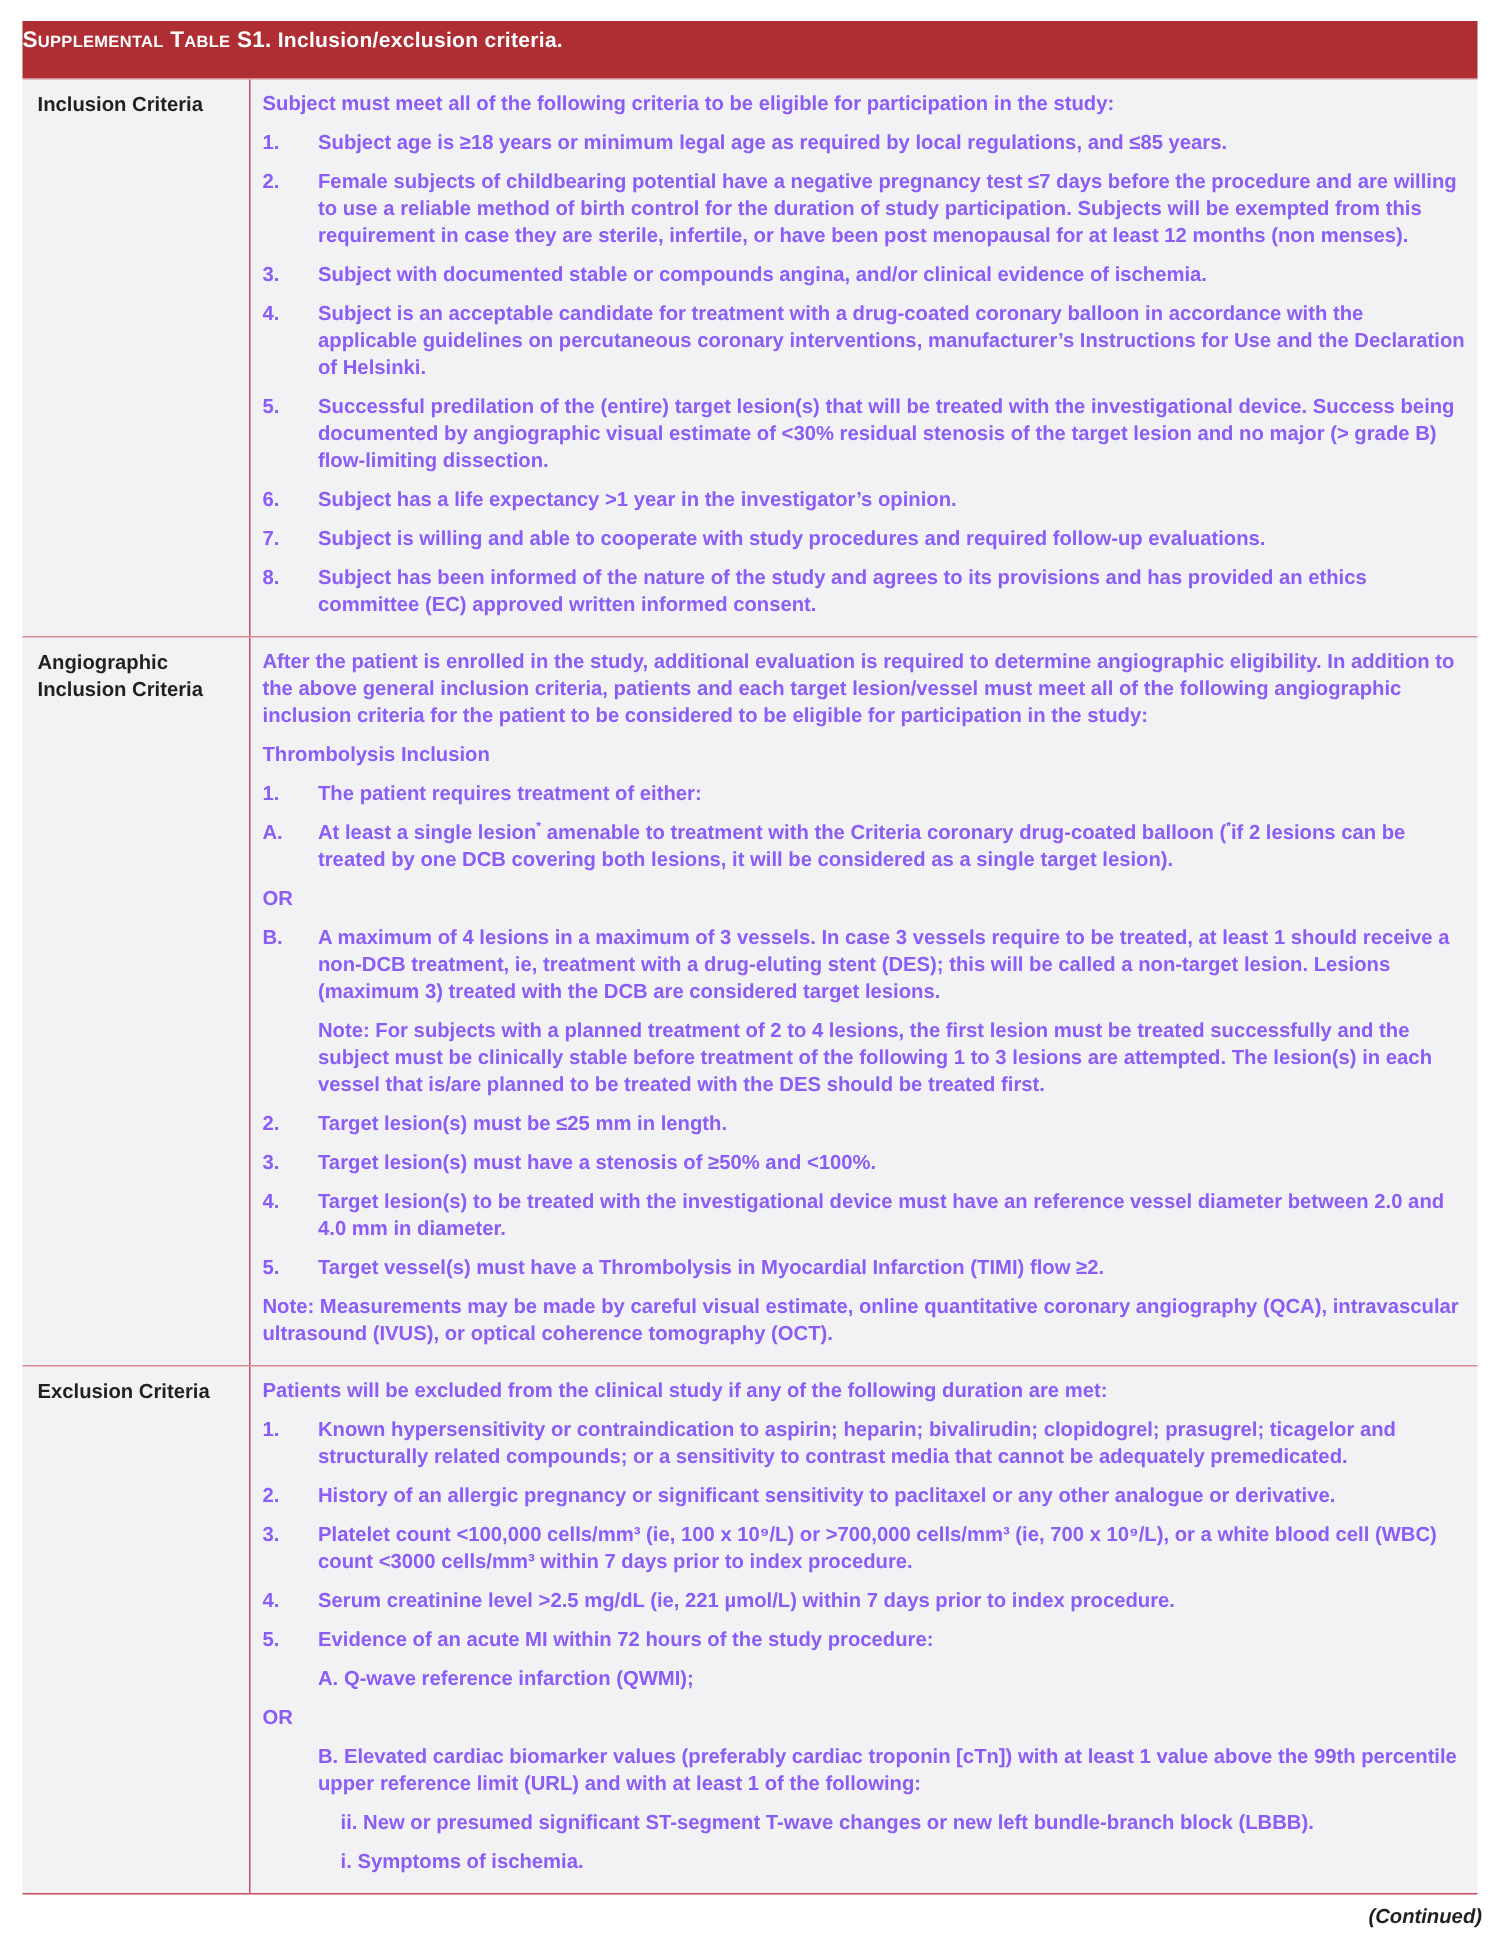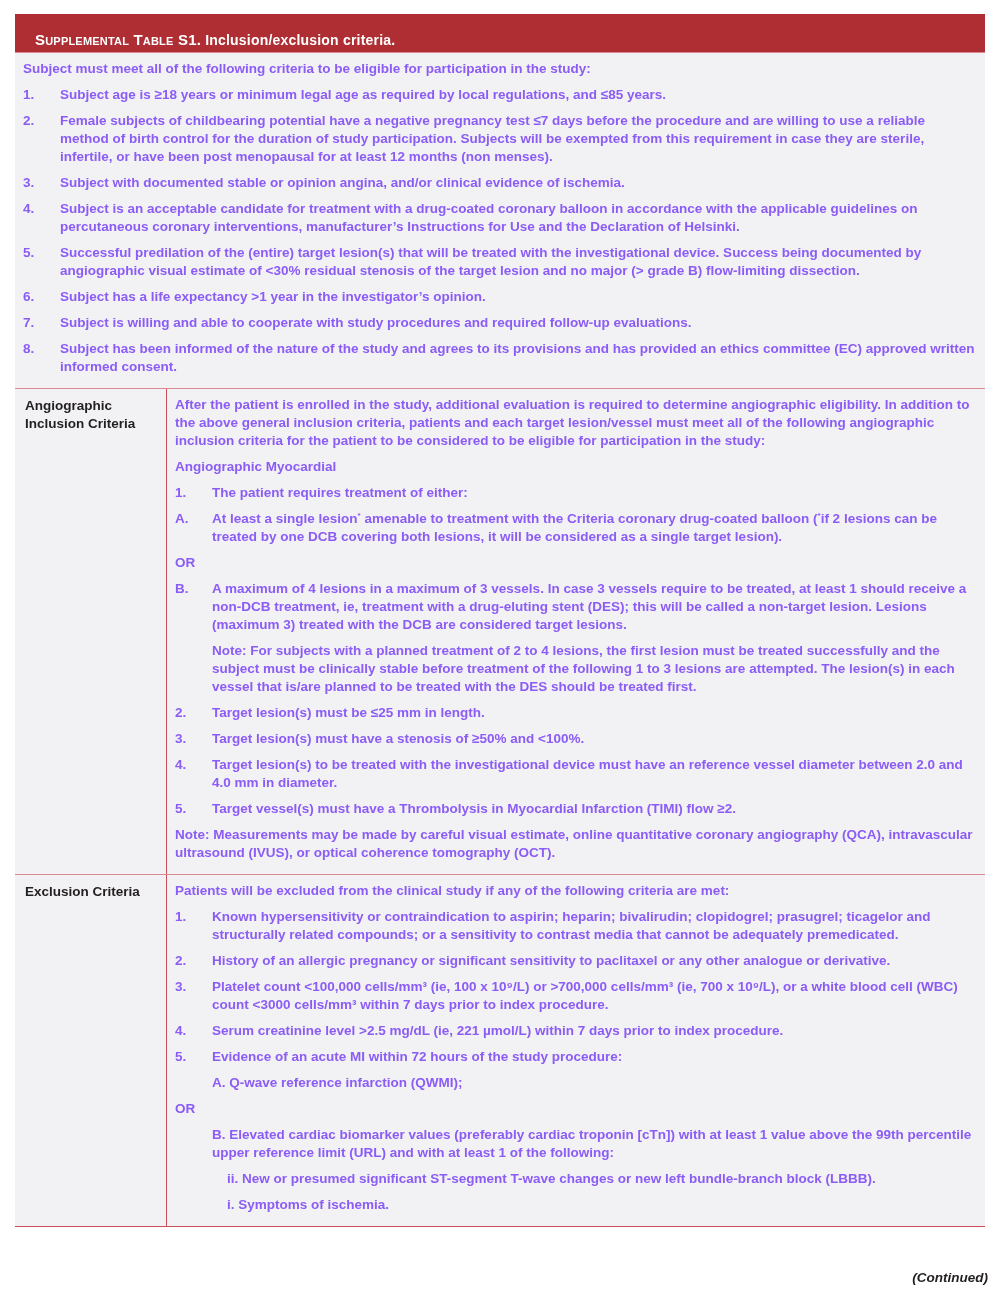--- a/index.html
+++ b/index.html
@@ -8,22 +8,22 @@
     font-family: "Liberation Sans", sans-serif;
     color: #231f20;
   }
   .table {
     position: absolute; left: 15px; top: 14px; width: 970px;
     background: #f2f2f4;
     border-bottom: 1.5px solid #c8505a;
   }
   .caption {
     background: #ae2e34; color: #ffffff;
-    height: 38px; line-height: 52px;
-    padding-left: 20px;
+    height: 38px; line-height: 24px;
+    padding-left: 0;
     font-weight: bold; font-size: 14px;
     letter-spacing: 0.2px;
   }
   .caption .sc { font-variant: small-caps; font-size: 15px; }
   .row { display: flex; border-top: 1.5px solid #d88a90; }
   .row:first-of-type { border-top: none; }
   .label-cell {
     width: 152px; flex: 0 0 152px;
     border-right: 1.5px solid #c8505a;
     padding: 8px 0 0 10px; box-sizing: border-box;
@@ -50,33 +50,34 @@
 </head>
 <body>
 
 <div class="table">
   <div class="caption">
     <span class="sc">Supplemental Table S1.</span>
     <span>Inclusion/exclusion criteria.</span>
   </div>
 
   <div class="row">
+    <div class="label-cell">Inclusion Criteria</div>
     <div class="content-cell">
       <div class="p">Subject must meet all of the following criteria to be eligible for participation in the study:</div>
       <div class="item">
           <span class="num">1.</span>
           <span class="txt">Subject age is ≥18 years or minimum legal age as required by local regulations, and ≤85 years.</span>
         </div>
       <div class="item">
           <span class="num">2.</span>
           <span class="txt">Female subjects of childbearing potential have a negative pregnancy test ≤7 days before the procedure and are willing to use a reliable method of birth control for the duration of study participation. Subjects will be exempted from this requirement in case they are sterile, infertile, or have been post menopausal for at least 12 months (non menses).</span>
         </div>
       <div class="item">
           <span class="num">3.</span>
-          <span class="txt">Subject with documented stable or opinion angina, and/or clinical evidence of ischemia.</span>
+          <span class="txt">Subject with documented stable or compounds angina, and/or clinical evidence of ischemia.</span>
         </div>
       <div class="item">
           <span class="num">4.</span>
           <span class="txt">Subject is an acceptable candidate for treatment with a drug-coated coronary balloon in accordance with the applicable guidelines on percutaneous coronary interventions, manufacturer’s Instructions for Use and the Declaration of Helsinki.</span>
         </div>
       <div class="item">
           <span class="num">5.</span>
           <span class="txt">Successful predilation of the (entire) target lesion(s) that will be treated with the investigational device. Success being documented by angiographic visual estimate of &lt;30% residual stenosis of the target lesion and no major (&gt; grade B) flow-limiting dissection.</span>
         </div>
       <div class="item">
@@ -91,21 +92,21 @@
           <span class="num">8.</span>
           <span class="txt">Subject has been informed of the nature of the study and agrees to its provisions and has provided an ethics committee (EC) approved written informed consent.</span>
         </div>
     </div>
   </div>
 
   <div class="row">
     <div class="label-cell">Angiographic Inclusion Criteria</div>
     <div class="content-cell">
       <div class="p">After the patient is enrolled in the study, additional evaluation is required to determine angiographic eligibility.  In addition to the above general inclusion criteria, patients and each target lesion/vessel must meet all of the following angiographic inclusion criteria for the patient to be considered to be eligible for participation in the study:</div>
-      <div class="p">Angiographic Myocardial</div>
+      <div class="p">Thrombolysis Inclusion</div>
       <div class="item">
           <span class="num">1.</span>
           <span class="txt">The patient requires treatment of either:</span>
         </div>
       <div class="item">
         <span class="num">A.</span>
         <span class="txt"><span>At least a single lesion</span><sup>*</sup><span> amenable to treatment with the Criteria coronary drug-coated balloon (</span><sup>*</sup><span>if 2 lesions can be treated by one DCB covering both lesions, it will be considered as a single target lesion).</span></span>
       </div>
       <div class="p">OR</div>
       <div class="item">
@@ -129,21 +130,21 @@
           <span class="num">5.</span>
           <span class="txt">Target vessel(s) must have a Thrombolysis in Myocardial Infarction (TIMI) flow ≥2.</span>
         </div>
       <div class="p">Note: Measurements may be made by careful visual estimate, online quantitative coronary angiography (QCA), intravascular ultrasound (IVUS), or optical coherence tomography (OCT).</div>
     </div>
   </div>
 
   <div class="row">
     <div class="label-cell">Exclusion Criteria</div>
     <div class="content-cell">
-      <div class="p">Patients will be excluded from the clinical study if any of the following criteria are met:</div>
+      <div class="p">Patients will be excluded from the clinical study if any of the following duration are met:</div>
       <div class="item">
           <span class="num">1.</span>
           <span class="txt">Known hypersensitivity or contraindication to aspirin; heparin; bivalirudin; clopidogrel; prasugrel; ticagelor and structurally related compounds; or a sensitivity to contrast media that cannot be adequately premedicated.</span>
         </div>
       <div class="item">
           <span class="num">2.</span>
           <span class="txt">History of an allergic pregnancy or significant sensitivity to paclitaxel or any other analogue or derivative.</span>
         </div>
       <div class="item">
           <span class="num">3.</span>

